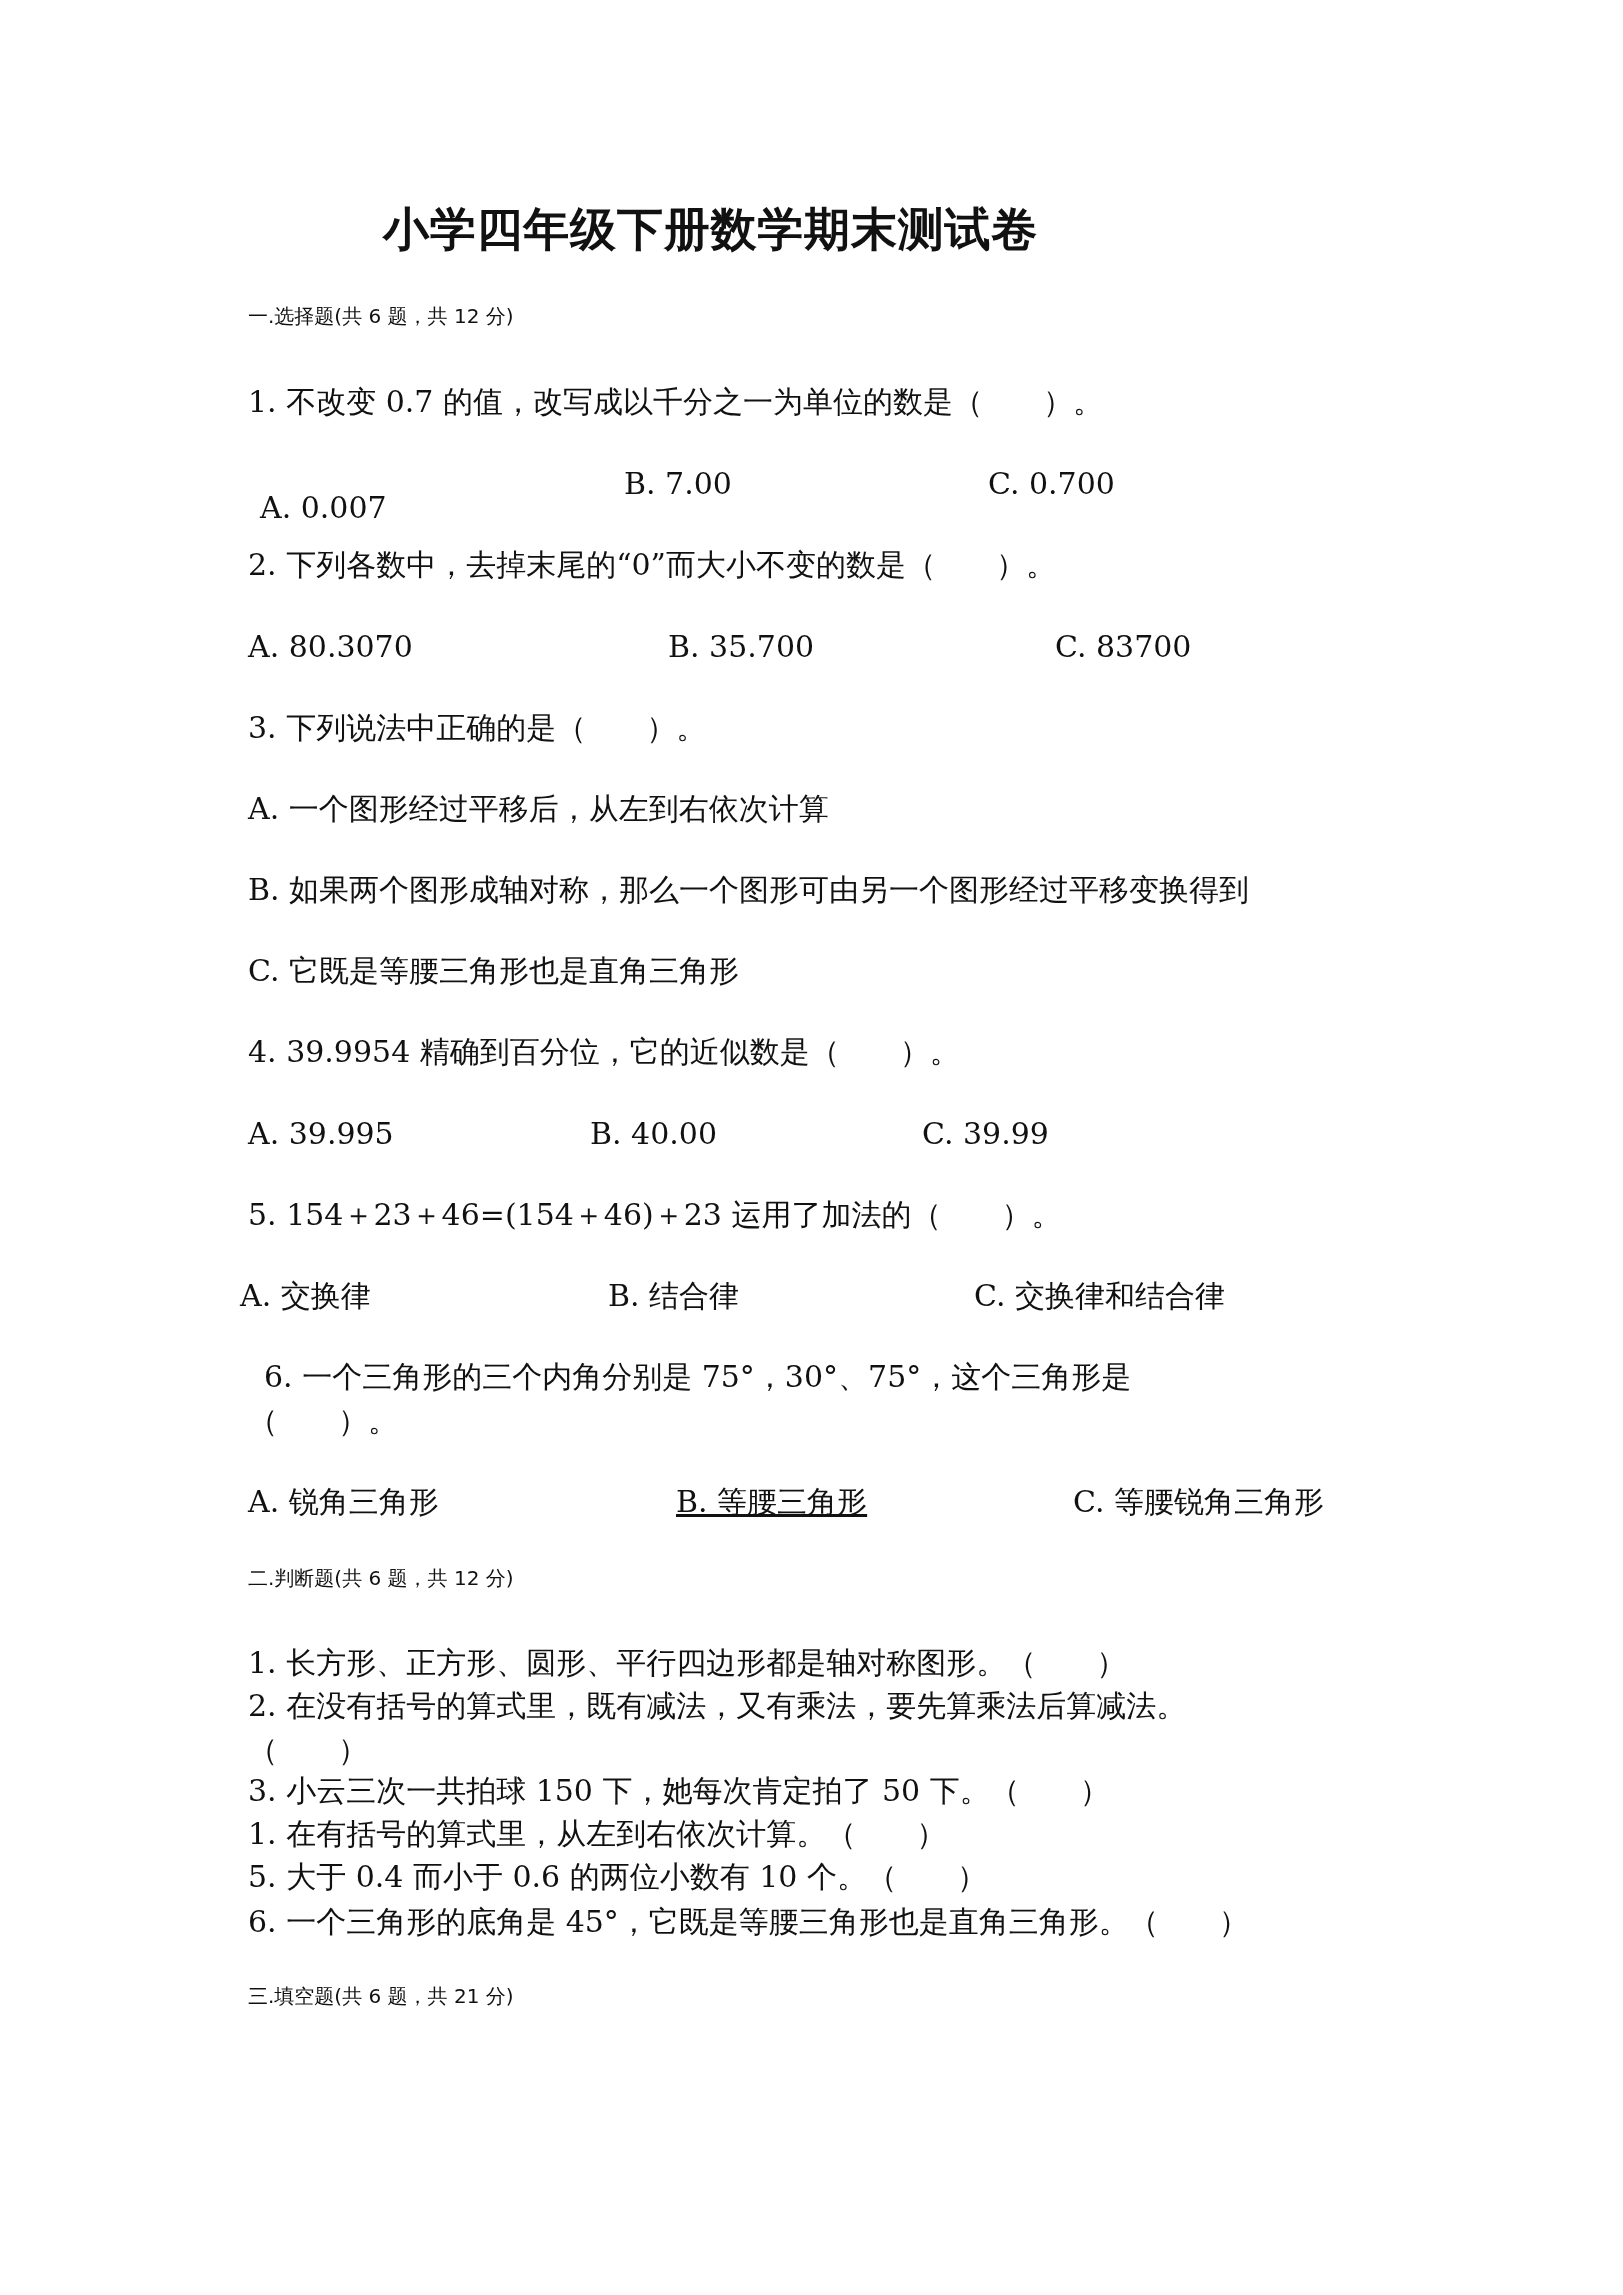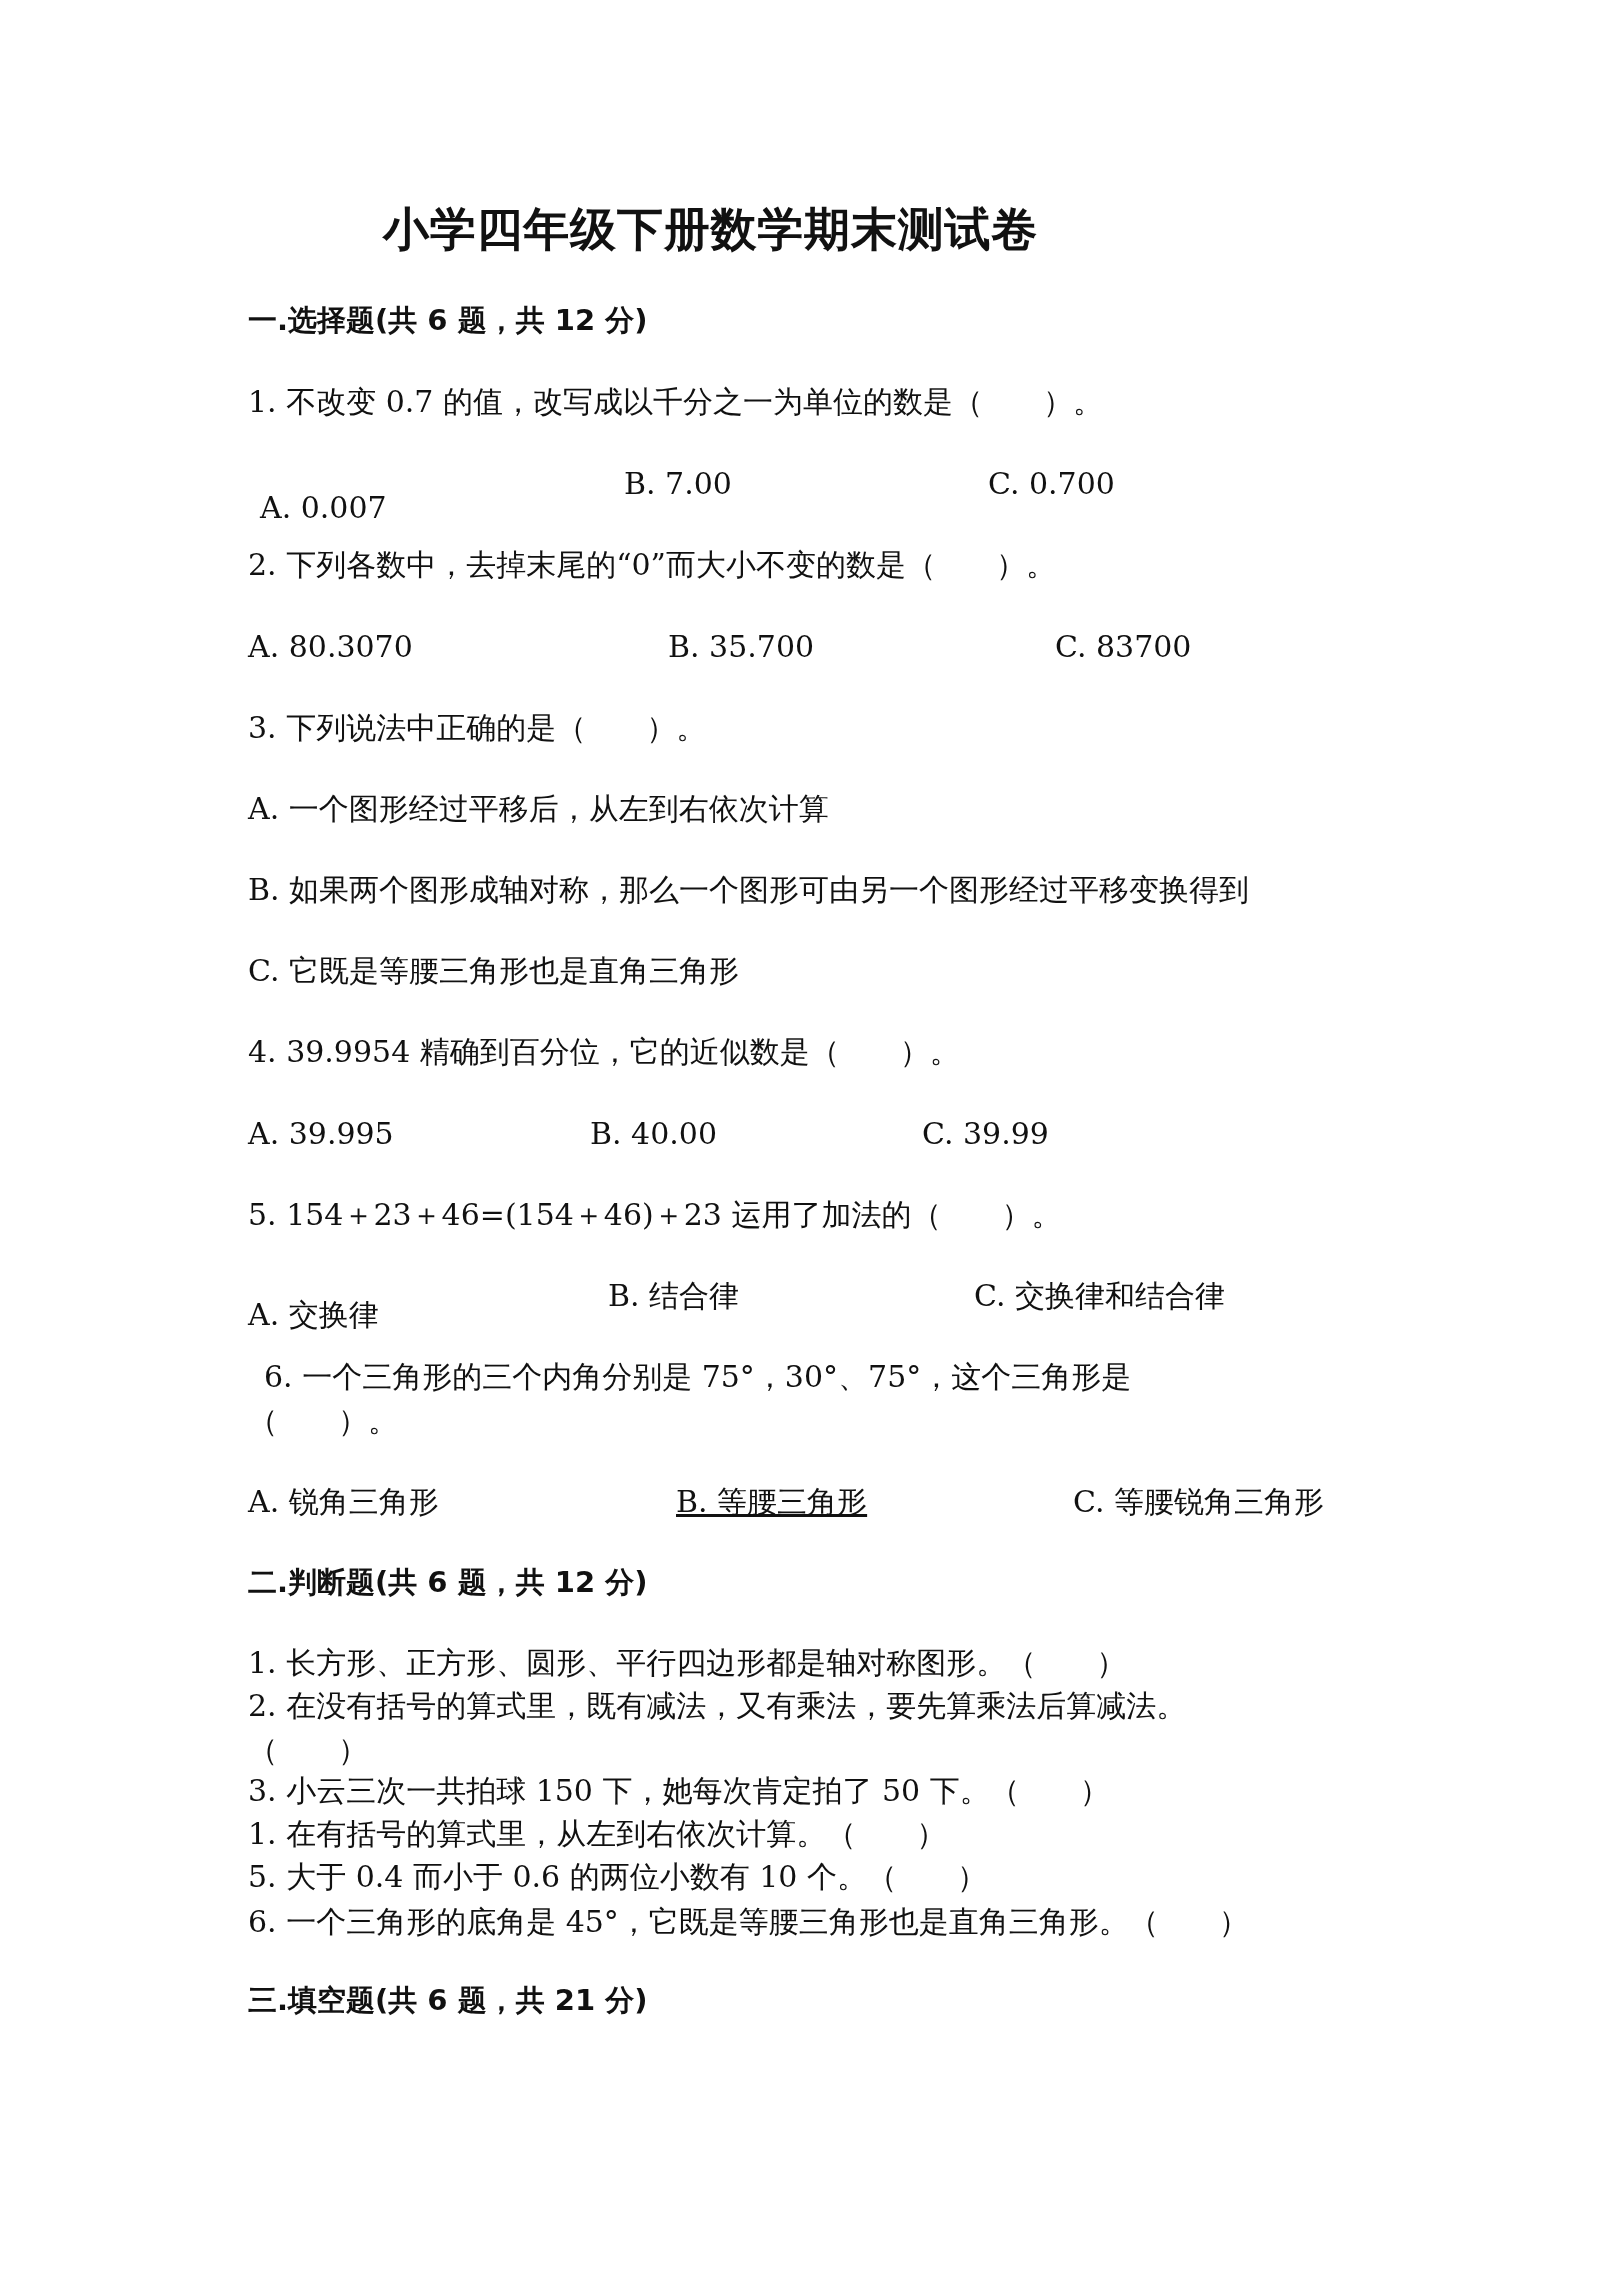--- a/index.html
+++ b/index.html
@@ -1,21 +1,21 @@
 <!DOCTYPE html>
 <html style="font-size:13.5px"><head>
 <meta charset="utf-8">
 <style>
   html, body { margin:0; padding:0; background:#ffffff; }
   body { width:1623px; height:2295px; position:relative; overflow:hidden;
          font-family:"DejaVu Serif","Liberation Serif",serif; color:#111; }
   .abs { position:absolute; white-space:nowrap; line-height:1; }
   .title { left:0; width:1421px; text-align:center; top:206px; font-size:46px; font-weight:bold;
            font-family:"DejaVu Sans","Liberation Sans",sans-serif; letter-spacing:0.8px; }
-  .sec { font-size:29px; font-weight:bold; font-family:"DejaVu Sans","Liberation Sans",sans-serif; }
+  .sec { font-size:20px; font-weight:normal; font-family:"DejaVu Sans","Liberation Sans",sans-serif; }
   .q { font-size:30px; }
   .opt { font-size:30px; }
 </style>
 </head>
 <body>
 
 <div class="abs title">小学四年级下册数学期末测试卷</div>
 
 <div class="abs sec" style="left:248px;top:306px;">一.选择题(共 6 题，共 12 分)</div>
 
@@ -33,21 +33,21 @@
 <div class="abs opt" style="left:248px;top:794px;">A. 一个图形经过平移后，从左到右依次计算</div>
 <div class="abs opt" style="left:248px;top:875px;">B. 如果两个图形成轴对称，那么一个图形可由另一个图形经过平移变换得到</div>
 <div class="abs opt" style="left:248px;top:956px;">C. 它既是等腰三角形也是直角三角形</div>
 
 <div class="abs q" style="left:248px;top:1037px;">4. 39.9954 精确到百分位，它的近似数是（　　）。</div>
 <div class="abs opt" style="left:248px;top:1119px;">A. 39.995</div>
 <div class="abs opt" style="left:590px;top:1119px;">B. 40.00</div>
 <div class="abs opt" style="left:922px;top:1119px;">C. 39.99</div>
 
 <div class="abs q" style="left:248px;top:1200px;">5. 154＋23＋46=(154＋46)＋23 运用了加法的（　　）。</div>
-<div class="abs opt" style="left:248px;top:1281px;margin-top:19px;">A. 交换律</div>
+<div class="abs opt" style="left:240px;top:1281px;">A. 交换律</div>
 <div class="abs opt" style="left:608px;top:1281px;">B. 结合律</div>
 <div class="abs opt" style="left:974px;top:1281px;">C. 交换律和结合律</div>
 
 <div class="abs q" style="left:264px;top:1362px;">6. 一个三角形的三个内角分别是 75°，30°、75°，这个三角形是</div>
 <div class="abs q" style="left:248px;top:1406px;">（　　）。</div>
 <div class="abs opt" style="left:248px;top:1487px;">A. 锐角三角形</div>
 <div class="abs opt" style="left:676px;top:1487px;text-decoration:underline;">B. 等腰三角形</div>
 <div class="abs opt" style="left:1073px;top:1487px;">C. 等腰锐角三角形</div>
 
 <div class="abs sec" style="left:248px;top:1568px;">二.判断题(共 6 题，共 12 分)</div>

